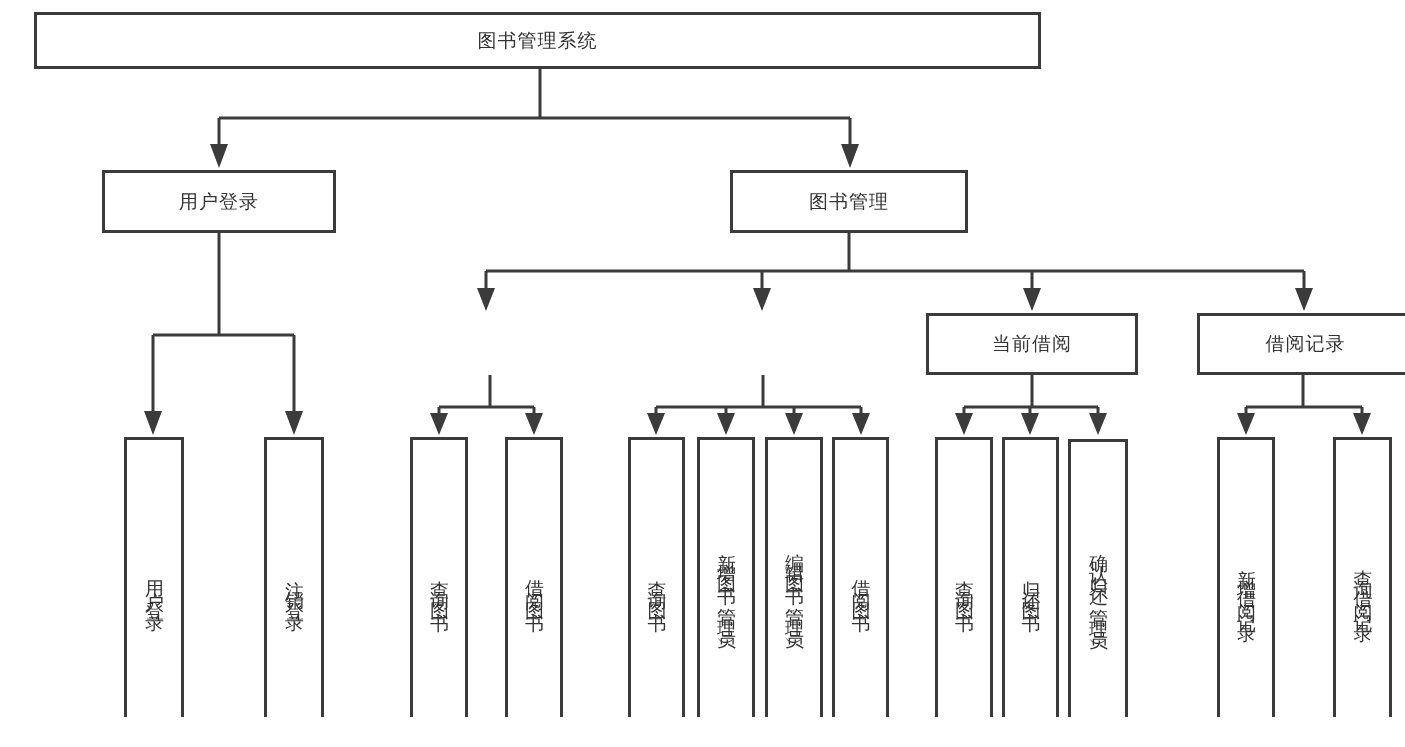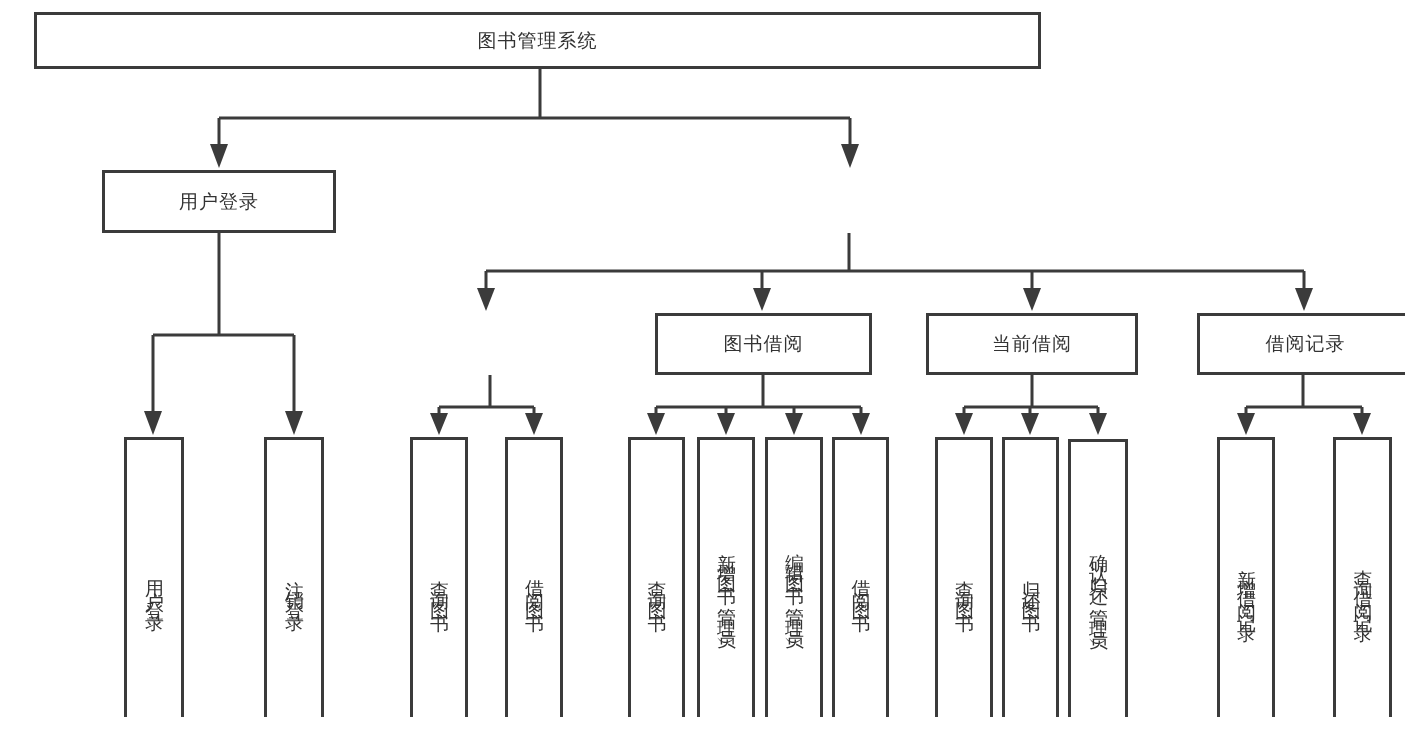--- a/index.html
+++ b/index.html
@@ -89,24 +89,24 @@
     </g>
   </svg>
 
   <div class="box hbox" id="b-root">
     <span>图书管理系统</span>
   </div>
 
   <div class="box hbox" id="b-l2a">
     <span>用户登录</span>
   </div>
+  <div class="box hbox" id="b-l2b">
+    <span>图书管理</span>
+  </div>
 
-  <div class="box hbox" id="b-l3b">
-    <span>图书借阅</span>
-  </div>
   <div class="box hbox" id="b-l3c">
     <span>当前借阅</span>
   </div>
   <div class="box hbox" id="b-l3d">
     <span>借阅记录</span>
   </div>
 
   <div class="box vbox" id="b-a1">
     <span>用户登录</span>
   </div>

